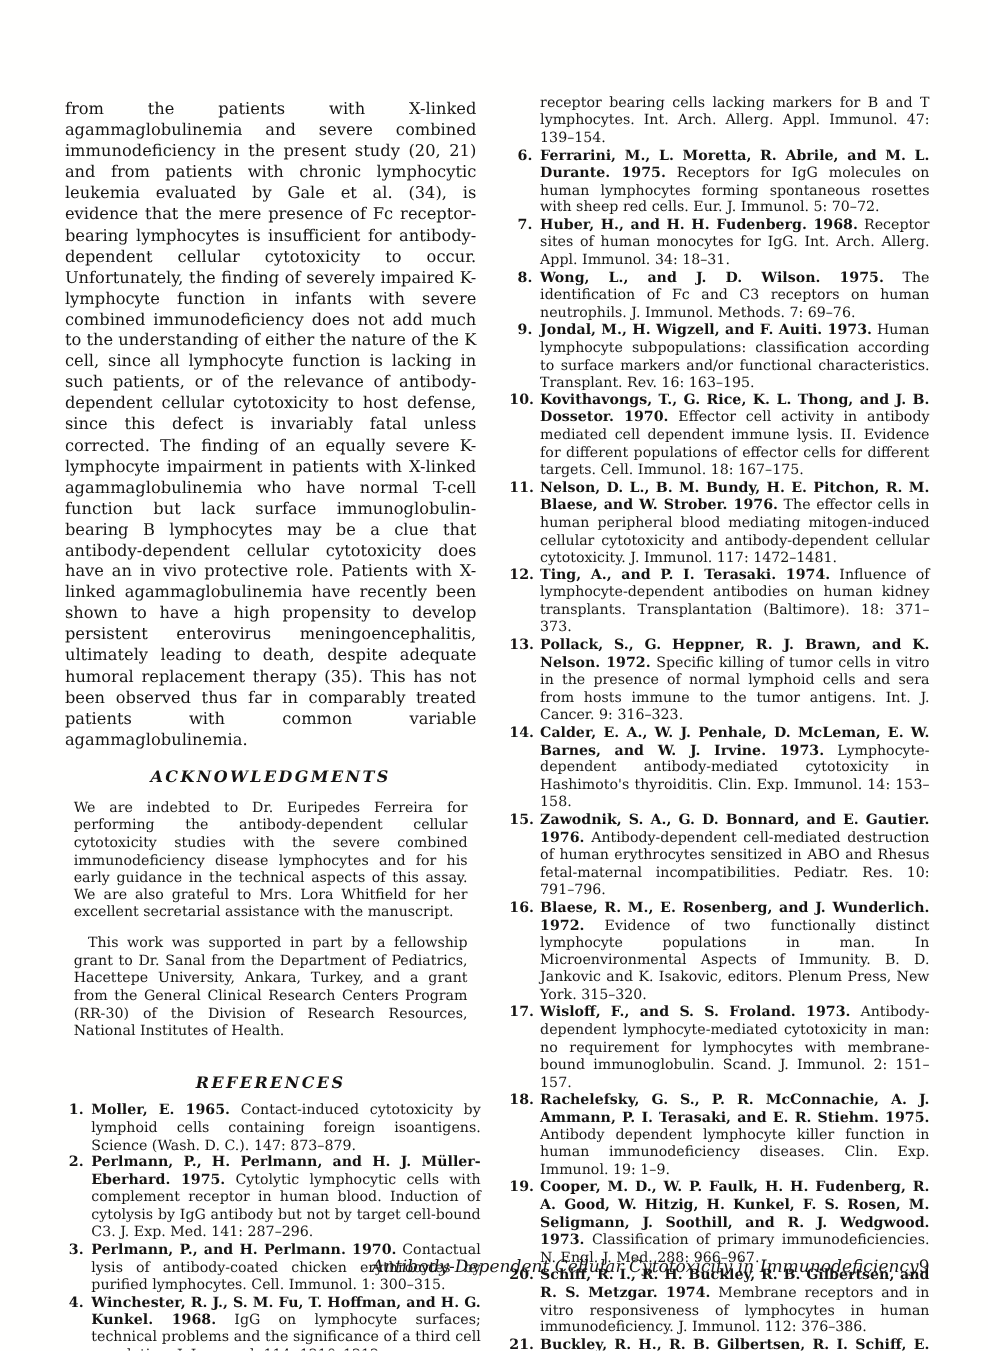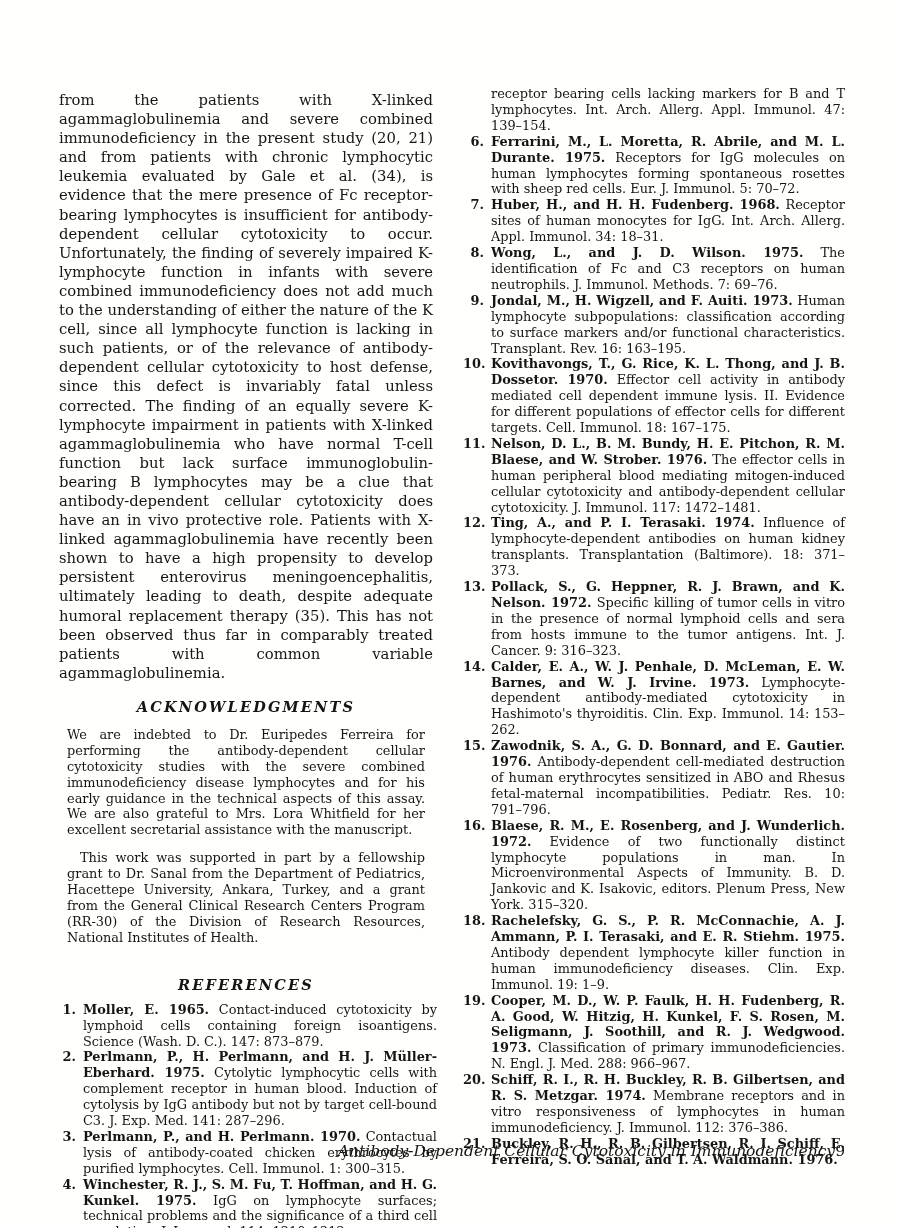--- a/index.html
+++ b/index.html
@@ -125,21 +125,21 @@
 
           <div class="ref">
             <span class="ref-num">2.</span><span class="ref-authors">Perlmann, P., H. Perlmann, and H. J. Müller-Eberhard. 1975.</span> <span class="ref-body">Cytolytic lymphocytic cells with complement receptor in human blood. Induction of cytolysis by IgG antibody but not by target cell-bound C3. J. Exp. Med. 141: 287–296.</span>
           </div>
 
           <div class="ref">
             <span class="ref-num">3.</span><span class="ref-authors">Perlmann, P., and H. Perlmann. 1970.</span> <span class="ref-body">Contactual lysis of antibody-coated chicken erythrocytes by purified lymphocytes. Cell. Immunol. 1: 300–315.</span>
           </div>
 
           <div class="ref">
-            <span class="ref-num">4.</span><span class="ref-authors">Winchester, R. J., S. M. Fu, T. Hoffman, and H. G. Kunkel. 1975.</span> <span class="ref-body">IgG on lymphocyte surfaces; technical problems and the significance of a third cell population. J. Immunol. 114: 1210–1212.</span>
+            <span class="ref-num">4.</span><span class="ref-authors">Winchester, R. J., S. M. Fu, T. Hoffman, and H. G. Kunkel. 1968.</span> <span class="ref-body">IgG on lymphocyte surfaces; technical problems and the significance of a third cell population. J. Immunol. 114: 1210–1212.</span>
           </div>
 
           <div class="ref">
             <span class="ref-num">5.</span><span class="ref-authors">Wisloff, F., S. S. Froland, and T. E. Michaelsen. 1974.</span> <span class="ref-body">Antibody-dependent cytotoxicity mediated by human Fc-</span>
           </div>
         </div>
     </div>
 
     <div class="col">
       <p class="ref-cont">receptor bearing cells lacking markers for B and T lymphocytes. Int. Arch. Allerg. Appl. Immunol. 47: 139–154.</p>
@@ -172,31 +172,34 @@
 
           <div class="ref">
             <span class="ref-num">12.</span><span class="ref-authors">Ting, A., and P. I. Terasaki. 1974.</span> <span class="ref-body">Influence of lymphocyte-dependent antibodies on human kidney transplants. Transplantation (Baltimore). 18: 371–373.</span>
           </div>
 
           <div class="ref">
             <span class="ref-num">13.</span><span class="ref-authors">Pollack, S., G. Heppner, R. J. Brawn, and K. Nelson. 1972.</span> <span class="ref-body">Specific killing of tumor cells in vitro in the presence of normal lymphoid cells and sera from hosts immune to the tumor antigens. Int. J. Cancer. 9: 316–323.</span>
           </div>
 
           <div class="ref">
-            <span class="ref-num">14.</span><span class="ref-authors">Calder, E. A., W. J. Penhale, D. McLeman, E. W. Barnes, and W. J. Irvine. 1973.</span> <span class="ref-body">Lymphocyte-dependent antibody-mediated cytotoxicity in Hashimoto's thyroiditis. Clin. Exp. Immunol. 14: 153–262.</span>
+            <span class="ref-num">14.</span><span class="ref-authors">Calder, E. A., W. J. Penhale, D. McLeman, E. W. Barnes, and W. J. Irvine. 1973.</span> <span class="ref-body">Lymphocyte-dependent antibody-mediated cytotoxicity in Hashimoto's thyroiditis. Clin. Exp. Immunol. 14: 153–158.</span>
           </div>
 
           <div class="ref">
             <span class="ref-num">15.</span><span class="ref-authors">Zawodnik, S. A., G. D. Bonnard, and E. Gautier. 1976.</span> <span class="ref-body">Antibody-dependent cell-mediated destruction of human erythrocytes sensitized in ABO and Rhesus fetal-maternal incompatibilities. Pediatr. Res. 10: 791–796.</span>
           </div>
 
           <div class="ref">
             <span class="ref-num">16.</span><span class="ref-authors">Blaese, R. M., E. Rosenberg, and J. Wunderlich. 1972.</span> <span class="ref-body">Evidence of two functionally distinct lymphocyte populations in man. In Microenvironmental Aspects of Immunity. B. D. Jankovic and K. Isakovic, editors. Plenum Press, New York. 315–320.</span>
           </div>
 
+          <div class="ref">
+            <span class="ref-num">17.</span><span class="ref-authors">Wisloff, F., and S. S. Froland. 1973.</span> <span class="ref-body">Antibody-dependent lymphocyte-mediated cytotoxicity in man: no requirement for lymphocytes with membrane-bound immunoglobulin. Scand. J. Immunol. 2: 151–157.</span>
+          </div>
 
           <div class="ref">
             <span class="ref-num">18.</span><span class="ref-authors">Rachelefsky, G. S., P. R. McConnachie, A. J. Ammann, P. I. Terasaki, and E. R. Stiehm. 1975.</span> <span class="ref-body">Antibody dependent lymphocyte killer function in human immunodeficiency diseases. Clin. Exp. Immunol. 19: 1–9.</span>
           </div>
 
           <div class="ref">
             <span class="ref-num">19.</span><span class="ref-authors">Cooper, M. D., W. P. Faulk, H. H. Fudenberg, R. A. Good, W. Hitzig, H. Kunkel, F. S. Rosen, M. Seligmann, J. Soothill, and R. J. Wedgwood. 1973.</span> <span class="ref-body">Classification of primary immunodeficiencies. N. Engl. J. Med. 288: 966–967.</span>
           </div>
 
           <div class="ref">

